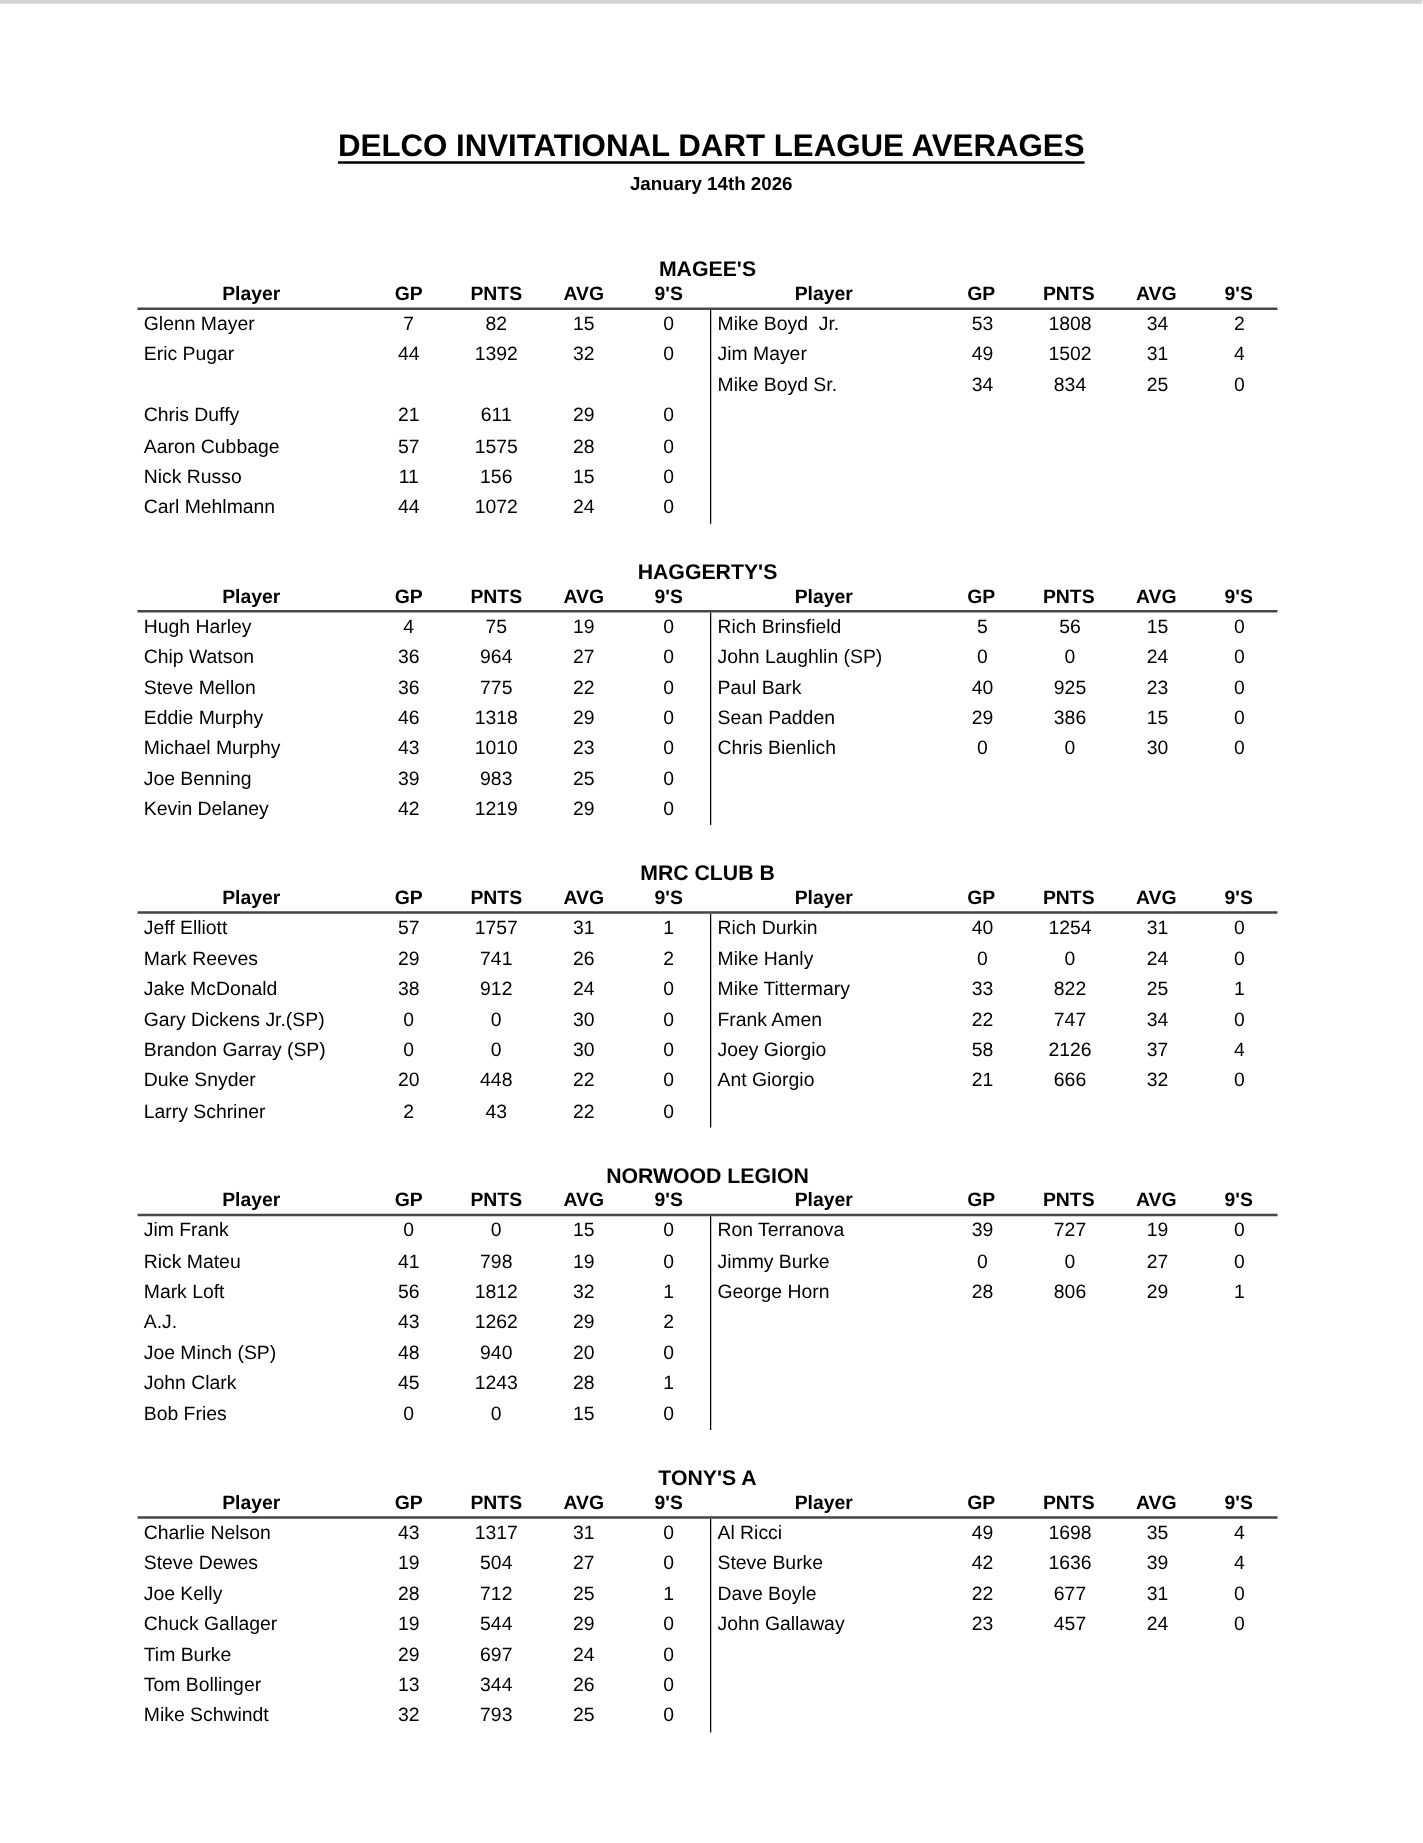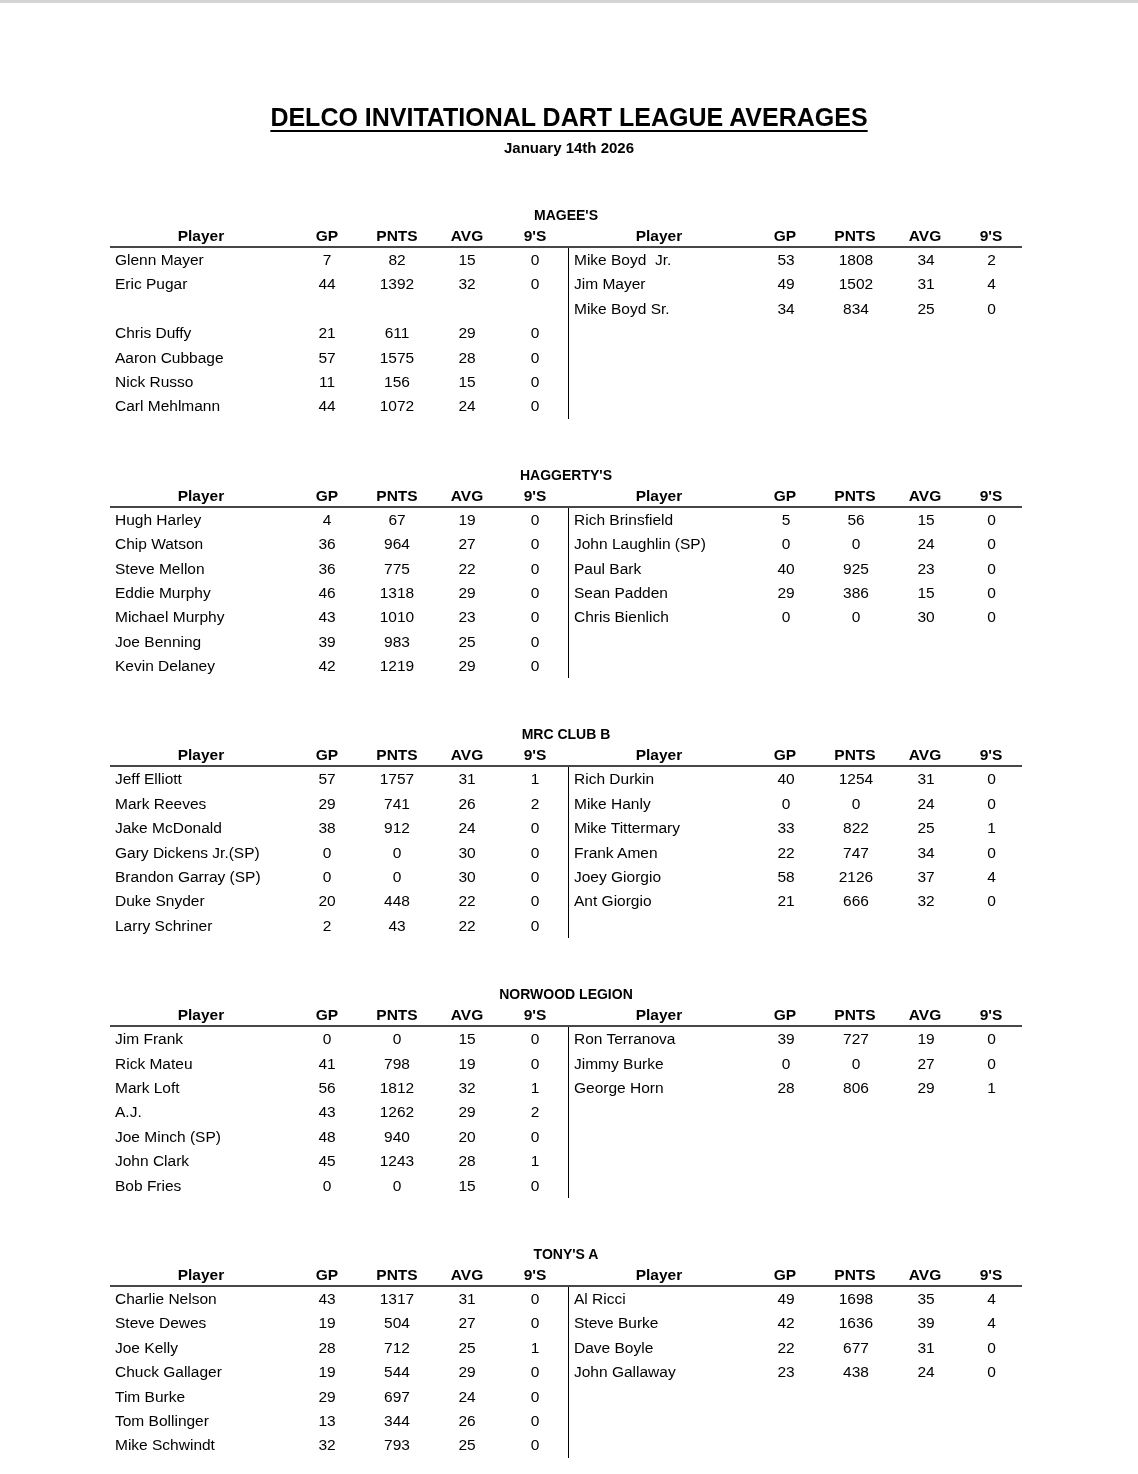--- a/index.html
+++ b/index.html
@@ -30,25 +30,25 @@
   .page-date {
     margin-top: 7px;
     text-align: center;
     font-size: 15px;
     font-weight: bold;
   }
   .sections {
     width: 912px;
     margin-left: 110px;
   }
-  .section { margin-top: 46px; }
+  .section { margin-top: 28px; }
   .section:first-child { margin-top: 49px; }
   .section-title {
     text-align: center;
-    font-size: 14px;
+    font-size: 17px;
     font-weight: bold;
     height: 21px;
     line-height: 21px;
   }
   .table { display: flex; }
   .half { display: flex; flex-direction: column; justify-content: space-between; }
   .half.left  { width: 458px; }
   .half.right { width: 454px; }
   .header-row {
     display: flex;
@@ -215,21 +215,21 @@
           <div class="cell player">Player</div>
           <div class="cell gp">GP</div>
           <div class="cell pnts">PNTS</div>
           <div class="cell avg">AVG</div>
           <div class="cell nines">9'S</div>
         </div>
         <div class="rows">
               <div class="row">
                 <div class="cell player">Hugh Harley</div>
                 <div class="cell gp">4</div>
-                <div class="cell pnts">67</div>
+                <div class="cell pnts">75</div>
                 <div class="cell avg">19</div>
                 <div class="cell nines">0</div>
               </div>
               <div class="row">
                 <div class="cell player">Chip Watson</div>
                 <div class="cell gp">36</div>
                 <div class="cell pnts">964</div>
                 <div class="cell avg">27</div>
                 <div class="cell nines">0</div>
               </div>
@@ -674,21 +674,21 @@
               <div class="row">
                 <div class="cell player">Dave Boyle</div>
                 <div class="cell gp">22</div>
                 <div class="cell pnts">677</div>
                 <div class="cell avg">31</div>
                 <div class="cell nines">0</div>
               </div>
               <div class="row">
                 <div class="cell player">John Gallaway</div>
                 <div class="cell gp">23</div>
-                <div class="cell pnts">438</div>
+                <div class="cell pnts">457</div>
                 <div class="cell avg">24</div>
                 <div class="cell nines">0</div>
               </div>
               <div class="row">
                 <div class="cell player"></div>
                 <div class="cell gp"></div>
                 <div class="cell pnts"></div>
                 <div class="cell avg"></div>
                 <div class="cell nines"></div>
               </div>

